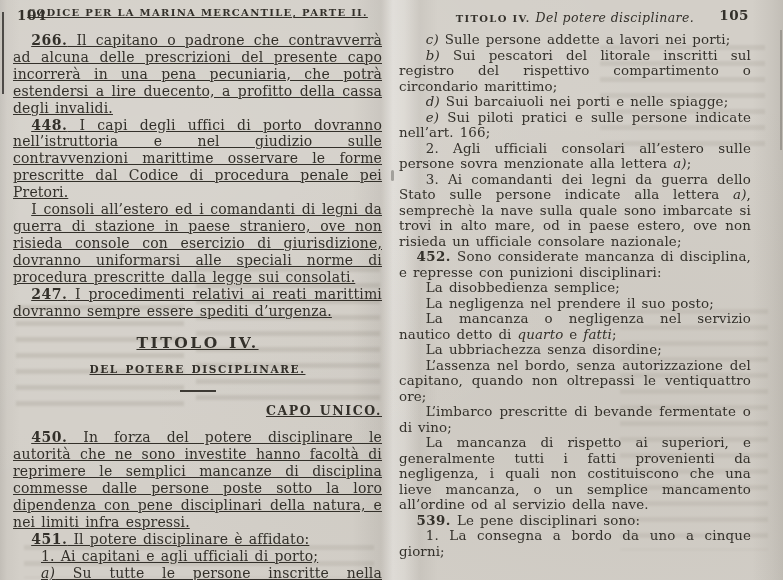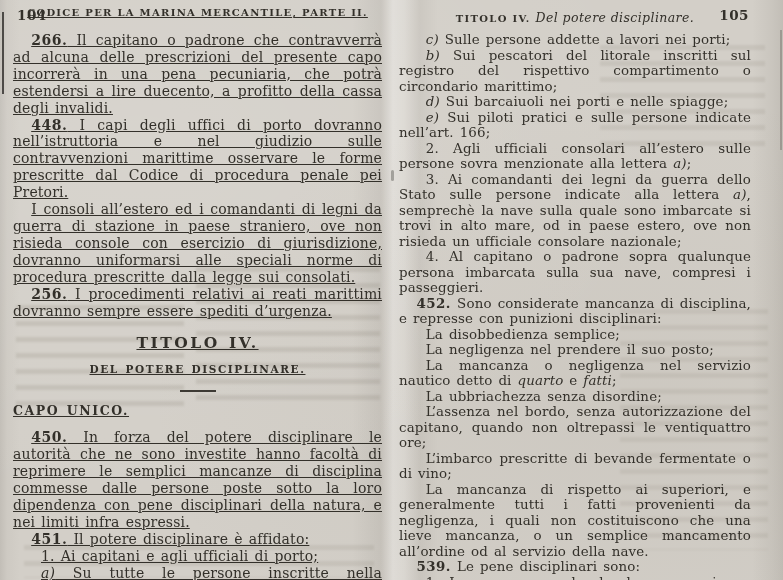--- a/index.html
+++ b/index.html
@@ -39,21 +39,21 @@
 
   .para{margin:0;text-indent:1.3em;}
   .para.p2{text-indent:2em;}
   .art-num{font-weight:700;letter-spacing:.5px;}
 
   .heading-titolo{text-align:center;text-indent:0;font-weight:700;
     font-size:15.5px;letter-spacing:2.5px;margin:15px 0 11px;line-height:18px;}
   .heading-sub{text-align:center;text-indent:0;font-weight:700;
     font-size:10.5px;letter-spacing:1.6px;margin:0;line-height:13px;}
   .rule{width:36px;border-top:2px solid #3d3a34;margin:14px auto 11px;height:0;}
-  .heading-capo{text-align:left;text-indent:0;font-weight:700;
+  .heading-capo{text-align:right;text-indent:0;font-weight:700;
     font-size:12.5px;letter-spacing:1.6px;margin:0 0 11px;line-height:15px;}
 
   
   .ghost{position:absolute;z-index:1;pointer-events:none;filter:blur(1.2px);
     background:repeating-linear-gradient(180deg,
       rgba(0,0,0,0) 0 9px, rgba(108,100,86,0.14) 9px 14px, rgba(0,0,0,0) 14px 16px);}
   .g1{left:196px;top:258px;width:184px;height:150px;}
   .g2{left:16px;top:296px;width:168px;height:116px;}
   .g3{left:24px;top:536px;width:350px;height:42px;opacity:.8;}
   .g4{left:600px;top:36px;width:165px;height:110px;opacity:.8;}
@@ -81,21 +81,21 @@
 
   <div class="page left">
     <div class="running-header">
       <span class="pagenum">104</span>
       <span class="header-center caps-title">CODICE PER LA MARINA MERCANTILE, PARTE II.</span>
     </div>
     <div class="body">
         <p class="para"><b class="art-num">266.</b> Il capitano o padrone che contravverrà ad alcuna delle prescrizioni del presente capo incorrerà in una pena pecuniaria, che potrà estendersi a lire duecento, a profitto della cassa degli invalidi.</p>
         <p class="para"><b class="art-num">448.</b> I capi degli uffici di porto dovranno nell’istruttoria e nel giudizio sulle contravvenzioni marittime osservare le forme prescritte dal Codice di procedura penale pei Pretori.</p>
         <p class="para">I consoli all’estero ed i comandanti di legni da guerra di stazione in paese straniero, ove non risieda console con esercizio di giurisdizione, dovranno uniformarsi alle speciali norme di procedura prescritte dalla legge sui consolati.</p>
-        <p class="para"><b class="art-num">256.</b> I procedimenti relativi ai reati marittimi dovranno sempre essere spediti d’urgenza.</p>
+        <p class="para"><b class="art-num">247.</b> I procedimenti relativi ai reati marittimi dovranno sempre essere spediti d’urgenza.</p>
         <div class="heading-titolo">TITOLO IV.</div>
         <div class="heading-sub">DEL POTERE DISCIPLINARE.</div>
         <div class="rule"></div>
         <div class="heading-capo">CAPO UNICO.</div>
         <p class="para"><b class="art-num">450.</b> In forza del potere disciplinare le autorità che ne sono investite hanno facoltà di reprimere le semplici mancanze di disciplina commesse dalle persone poste sotto la loro dipendenza con pene disciplinari della natura, e nei limiti infra espressi.</p>
         <p class="para"><b class="art-num">451.</b> Il potere disciplinare è affidato:</p>
         <p class="para p2">1. Ai capitani e agli ufficiali di porto;</p>
         <p class="para p2"><i>a)</i> Su tutte le persone inscritte nella matricola della gente di mare, dal giorno in cui sono portate sul ruolo di una nave, sino a quello in cui ne siano cancellate;</p>
       </div>
   </div>
@@ -108,21 +108,20 @@
       </span>
       <span class="pagenum">105</span>
     </div>
     <div class="body">
         <p class="para p2"><i>c)</i> Sulle persone addette a lavori nei porti;</p>
         <p class="para p2"><i>b)</i> Sui pescatori del litorale inscritti sul registro del rispettivo compartimento o circondario marittimo;</p>
         <p class="para p2"><i>d)</i> Sui barcaiuoli nei porti e nelle spiagge;</p>
         <p class="para p2"><i>e)</i> Sui piloti pratici e sulle persone indicate nell’art. 166;</p>
         <p class="para p2">2. Agli ufficiali consolari all’estero sulle persone sovra menzionate alla lettera <i>a)</i>;</p>
         <p class="para p2">3. Ai comandanti dei legni da guerra dello Stato sulle persone indicate alla lettera <i>a)</i>, semprechè la nave sulla quale sono imbarcate si trovi in alto mare, od in paese estero, ove non risieda un ufficiale consolare nazionale;</p>
-        <p class="para p2">4. Al capitano o padrone sopra qualunque persona imbarcata sulla sua nave, compresi i passeggieri.</p>
         <p class="para"><b class="art-num">452.</b> Sono considerate mancanza di disciplina, e represse con punizioni disciplinari:</p>
         <p class="para p2">La disobbedienza semplice;</p>
         <p class="para p2">La negligenza nel prendere il suo posto;</p>
         <p class="para p2">La mancanza o negligenza nel servizio nautico detto di <i>quarto</i> e <i>fatti</i>;</p>
         <p class="para p2">La ubbriachezza senza disordine;</p>
         <p class="para p2">L’assenza nel bordo, senza autorizzazione del capitano, quando non oltrepassi le ventiquattro ore;</p>
         <p class="para p2">L’imbarco prescritte di bevande fermentate o di vino;</p>
         <p class="para p2">La mancanza di rispetto ai superiori, e generalmente tutti i fatti provenienti da negligenza, i quali non costituiscono che una lieve mancanza, o un semplice mancamento all’ordine od al servizio della nave.</p>
         <p class="para"><b class="art-num">539.</b> Le pene disciplinari sono:</p>
         <p class="para p2">1. La consegna a bordo da uno a cinque giorni;</p>

